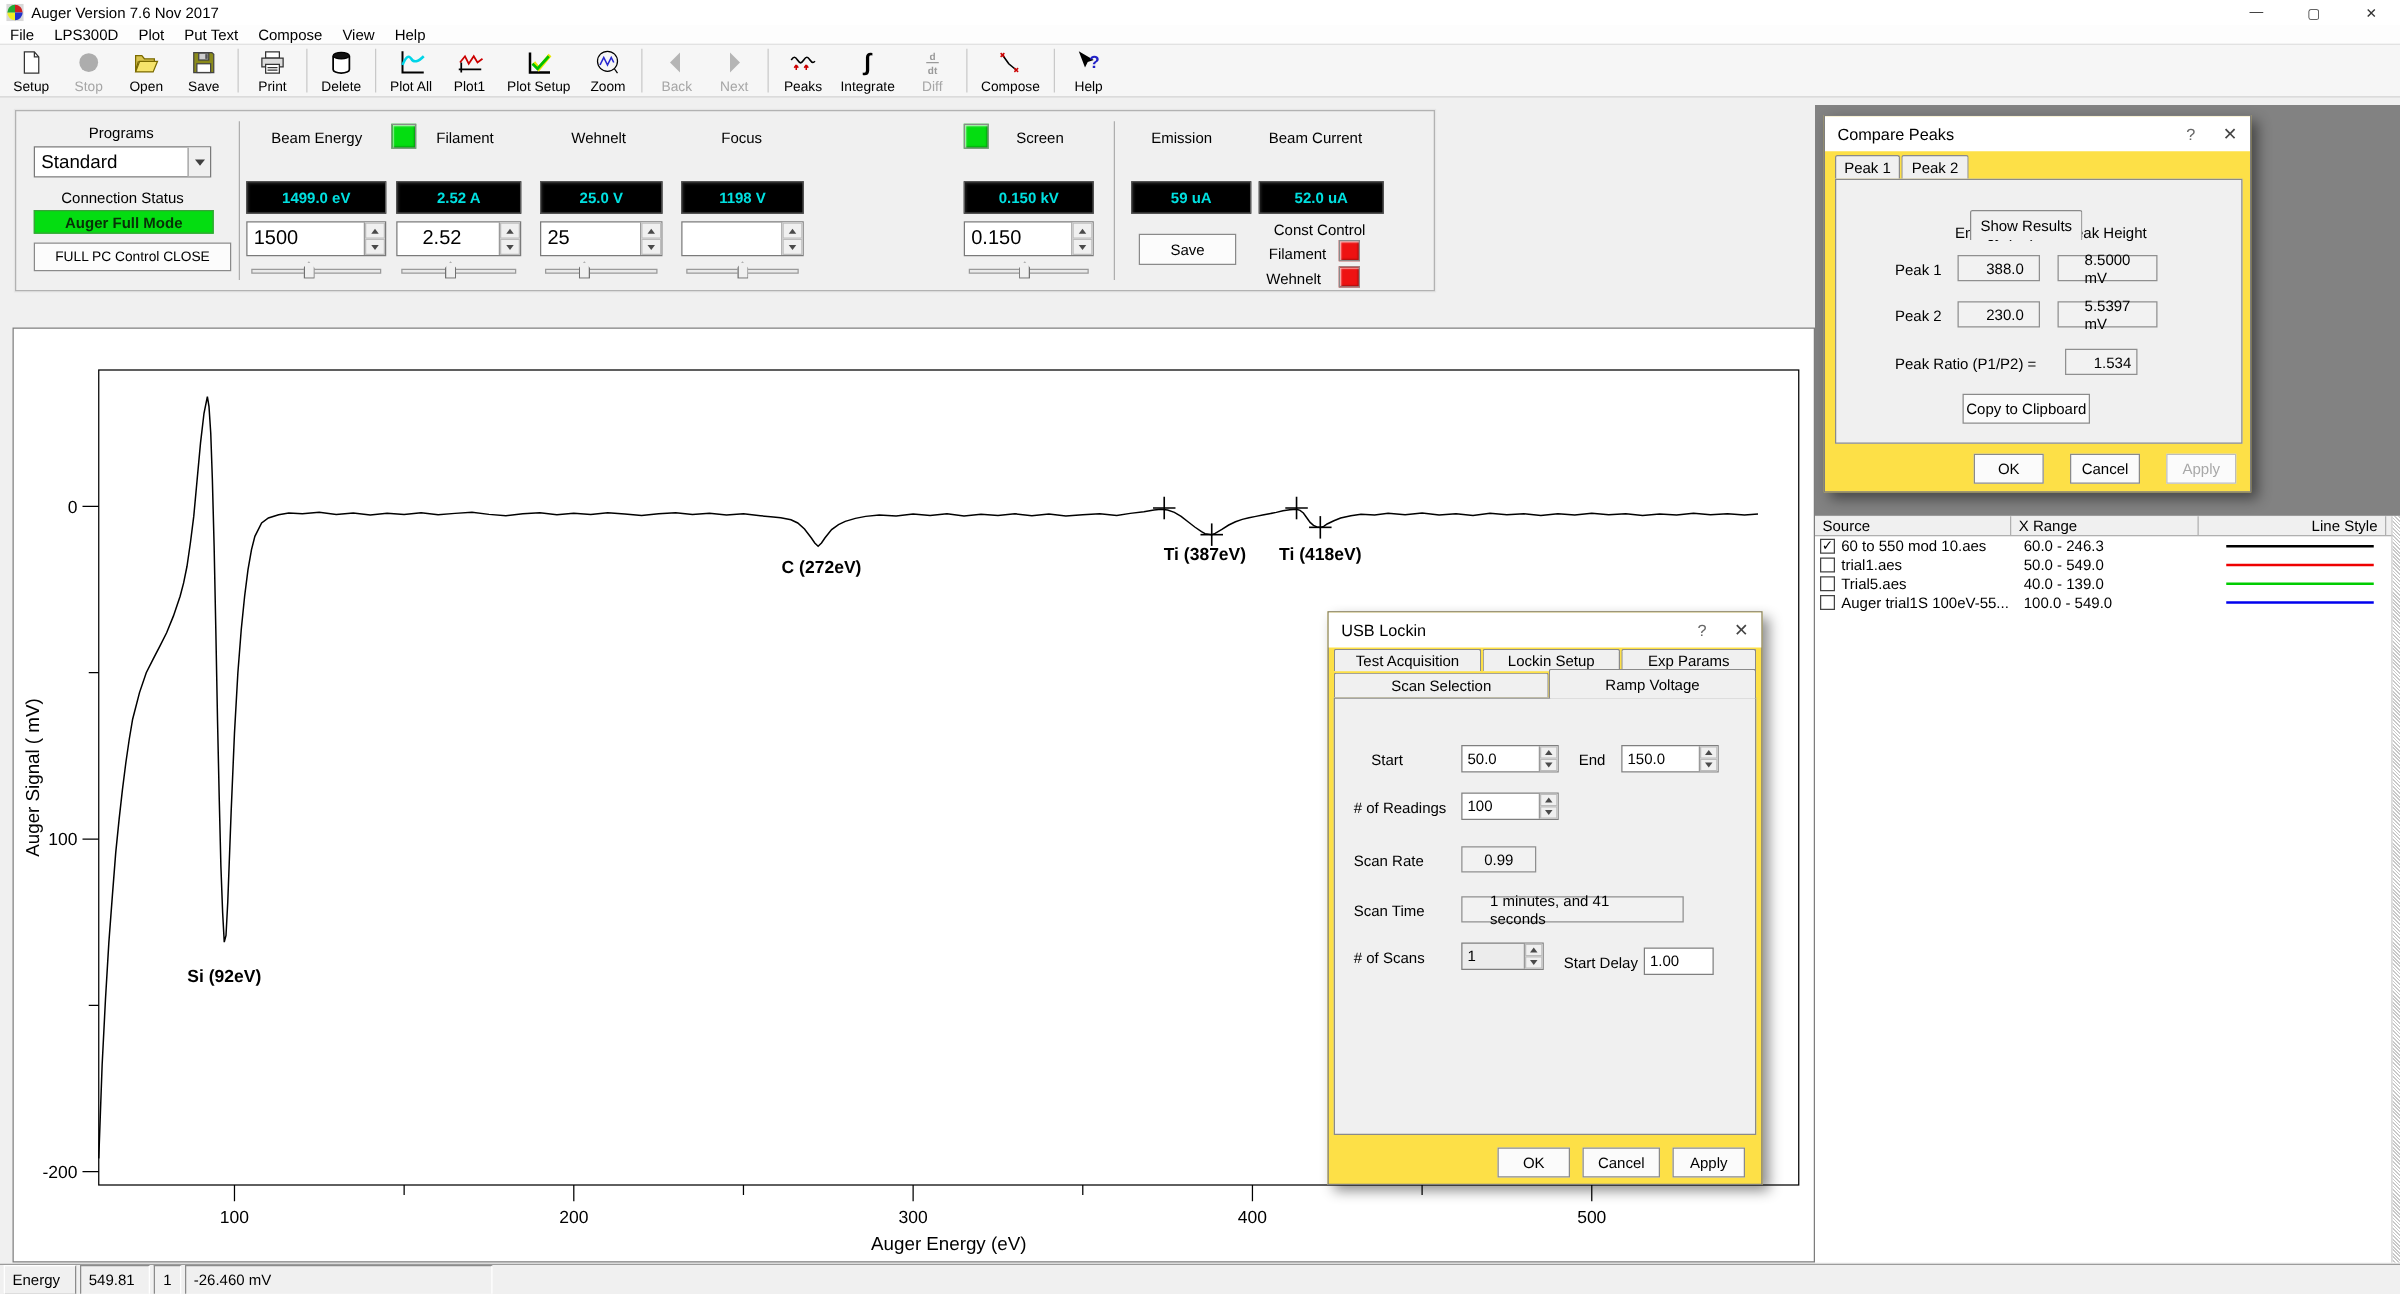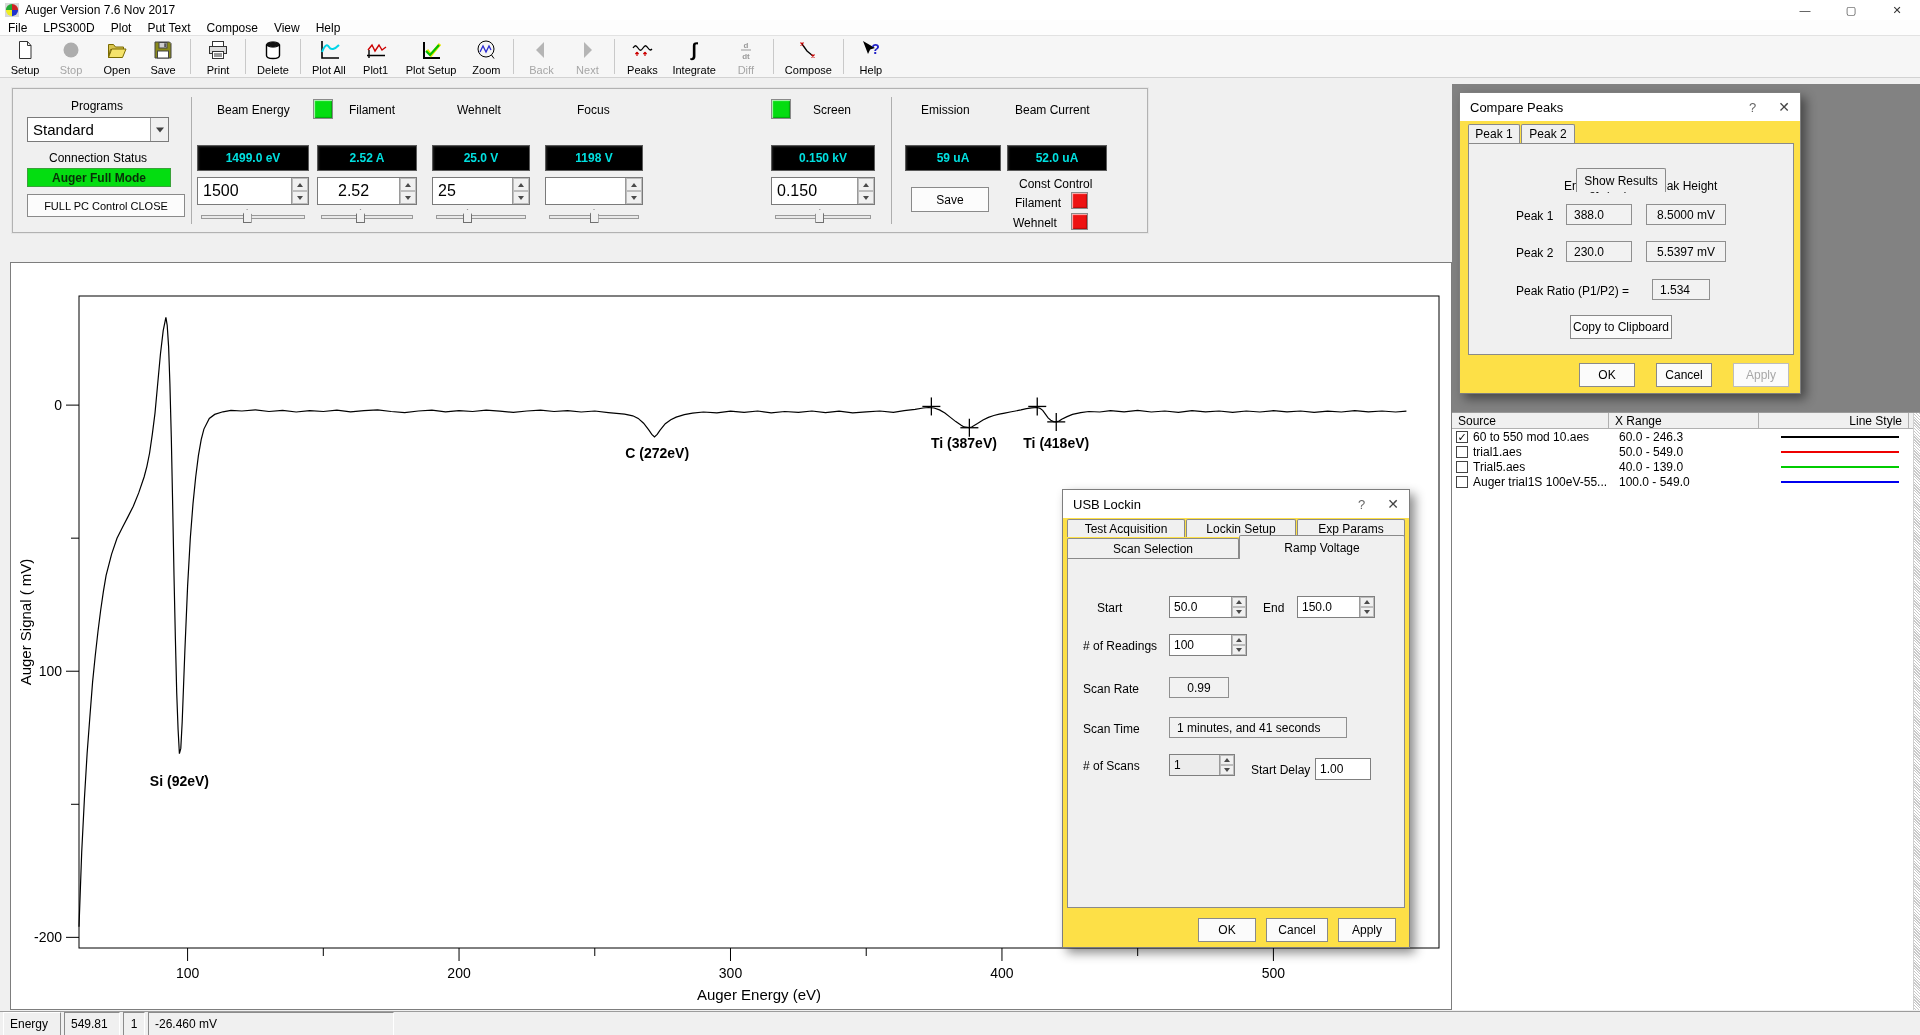--- a/index.html
+++ b/index.html
@@ -68,21 +68,21 @@
 
   
   .dialog { position:absolute; background:#fde047; border:1px solid #7e7e7e; box-shadow:5px 5px 10px rgba(0,0,0,.45); }
   .dlg-title { height:28px; background:#fff; display:flex; align-items:center; padding:0 10px; }
   .dlg-title .dtext { font-size:13px; }
   .dlg-x { margin-left:22px; font-size:14px; color:#444; }
   .dlg-q { margin-left:auto; font-size:13px; color:#666; }
   .tab { position:absolute; background:#f0f0f0; border:1px solid #8a8a8a; border-bottom:none; border-radius:2px 2px 0 0; font-size:12px; display:flex; align-items:center; justify-content:center; }
   .tab.active { z-index:3; }
   .tab-body { position:absolute; background:#f0f0f0; border:1px solid #8a8a8a; z-index:1; }
-  .ro { background:#f2f2f2; border:1px solid #8f8f8f; font-size:12px; display:flex; align-items:center; padding:0 7px; }
+  .ro { background:#f2f2f2; border:1px solid #8f8f8f; font-size:12px; display:flex; align-items:center; padding:0 22px; }
   .dlg .plabel { font-size:12px; }
   .dlg-btn { position:absolute; height:24px; background:#fbfbfb; border:1px solid #8a8a8a; font-size:12px; display:flex; align-items:center; justify-content:center; }
   .dlg-btn.disabled { color:#a8a8a8; border-color:#bdbdbd; }
   .dspin { position:absolute; height:22px; background:#fff; border:1px solid #7f7f7f; display:flex; }
   .dspin .spin-input { font-size:12px; padding:0 4px; }
   .dspin .spin-btns { width:15px; }
   .dspin.gray { background:#ececec; color:#555; }
 
   
   .statusbar { position:absolute; left:0; top:1011px; width:1920px; height:24px; background:#f0f0f0; border-top:1px solid #9c9c9c; display:flex; align-items:center; }

